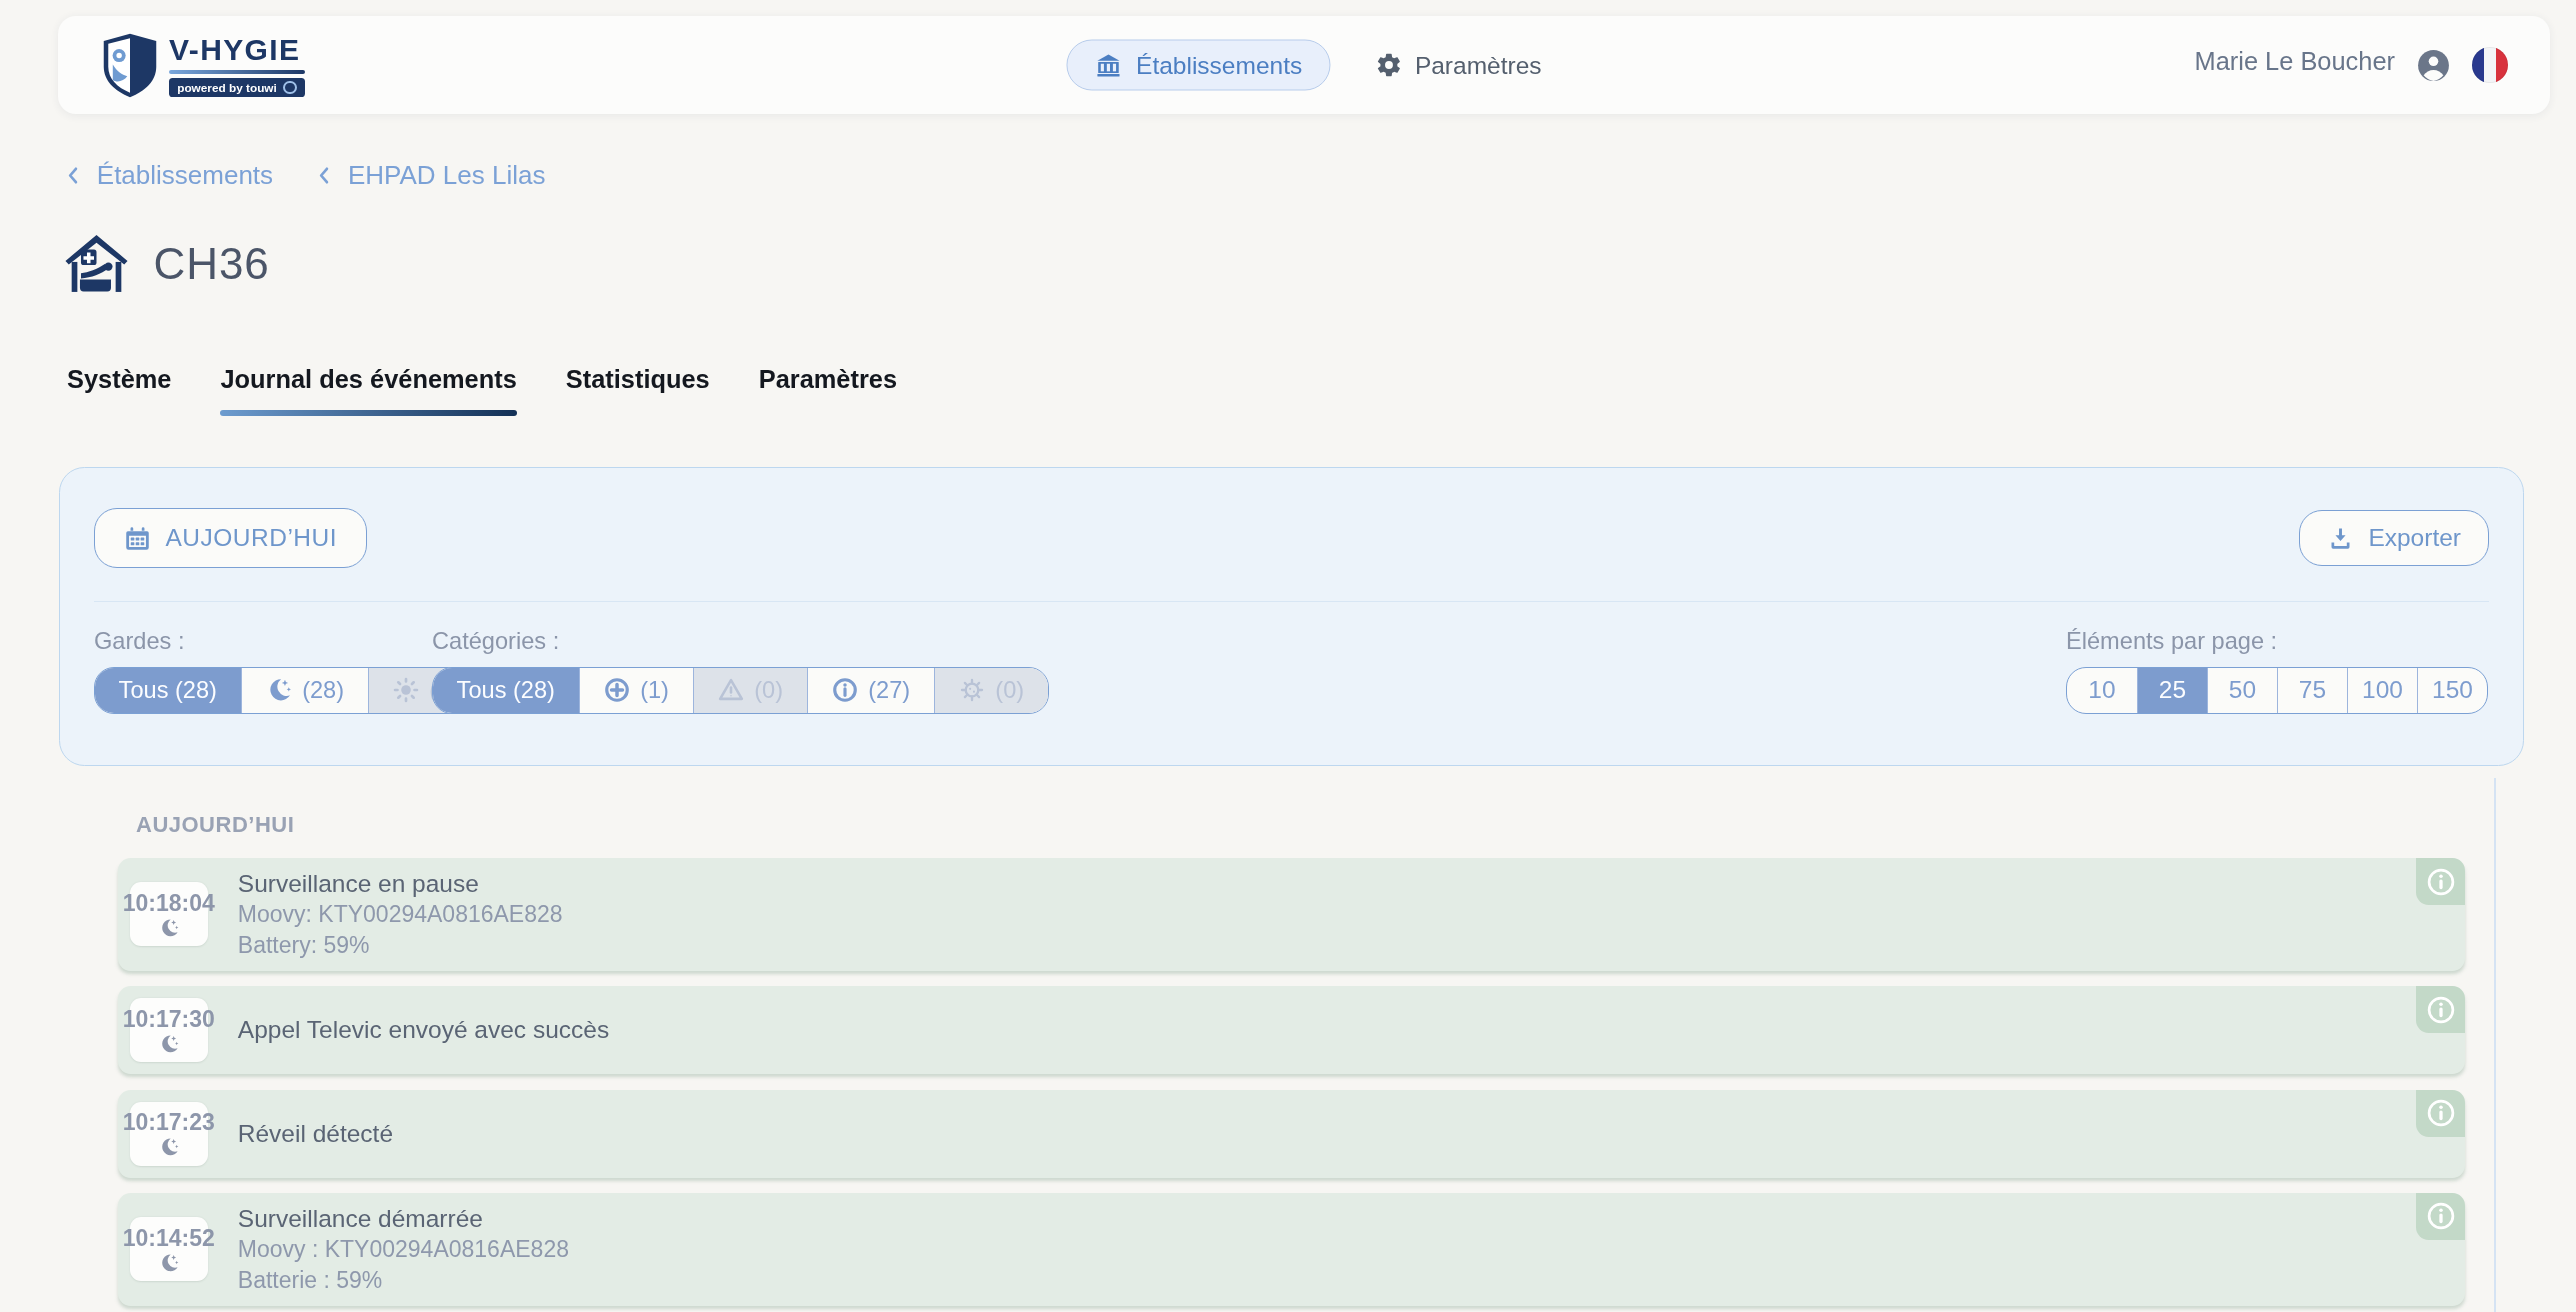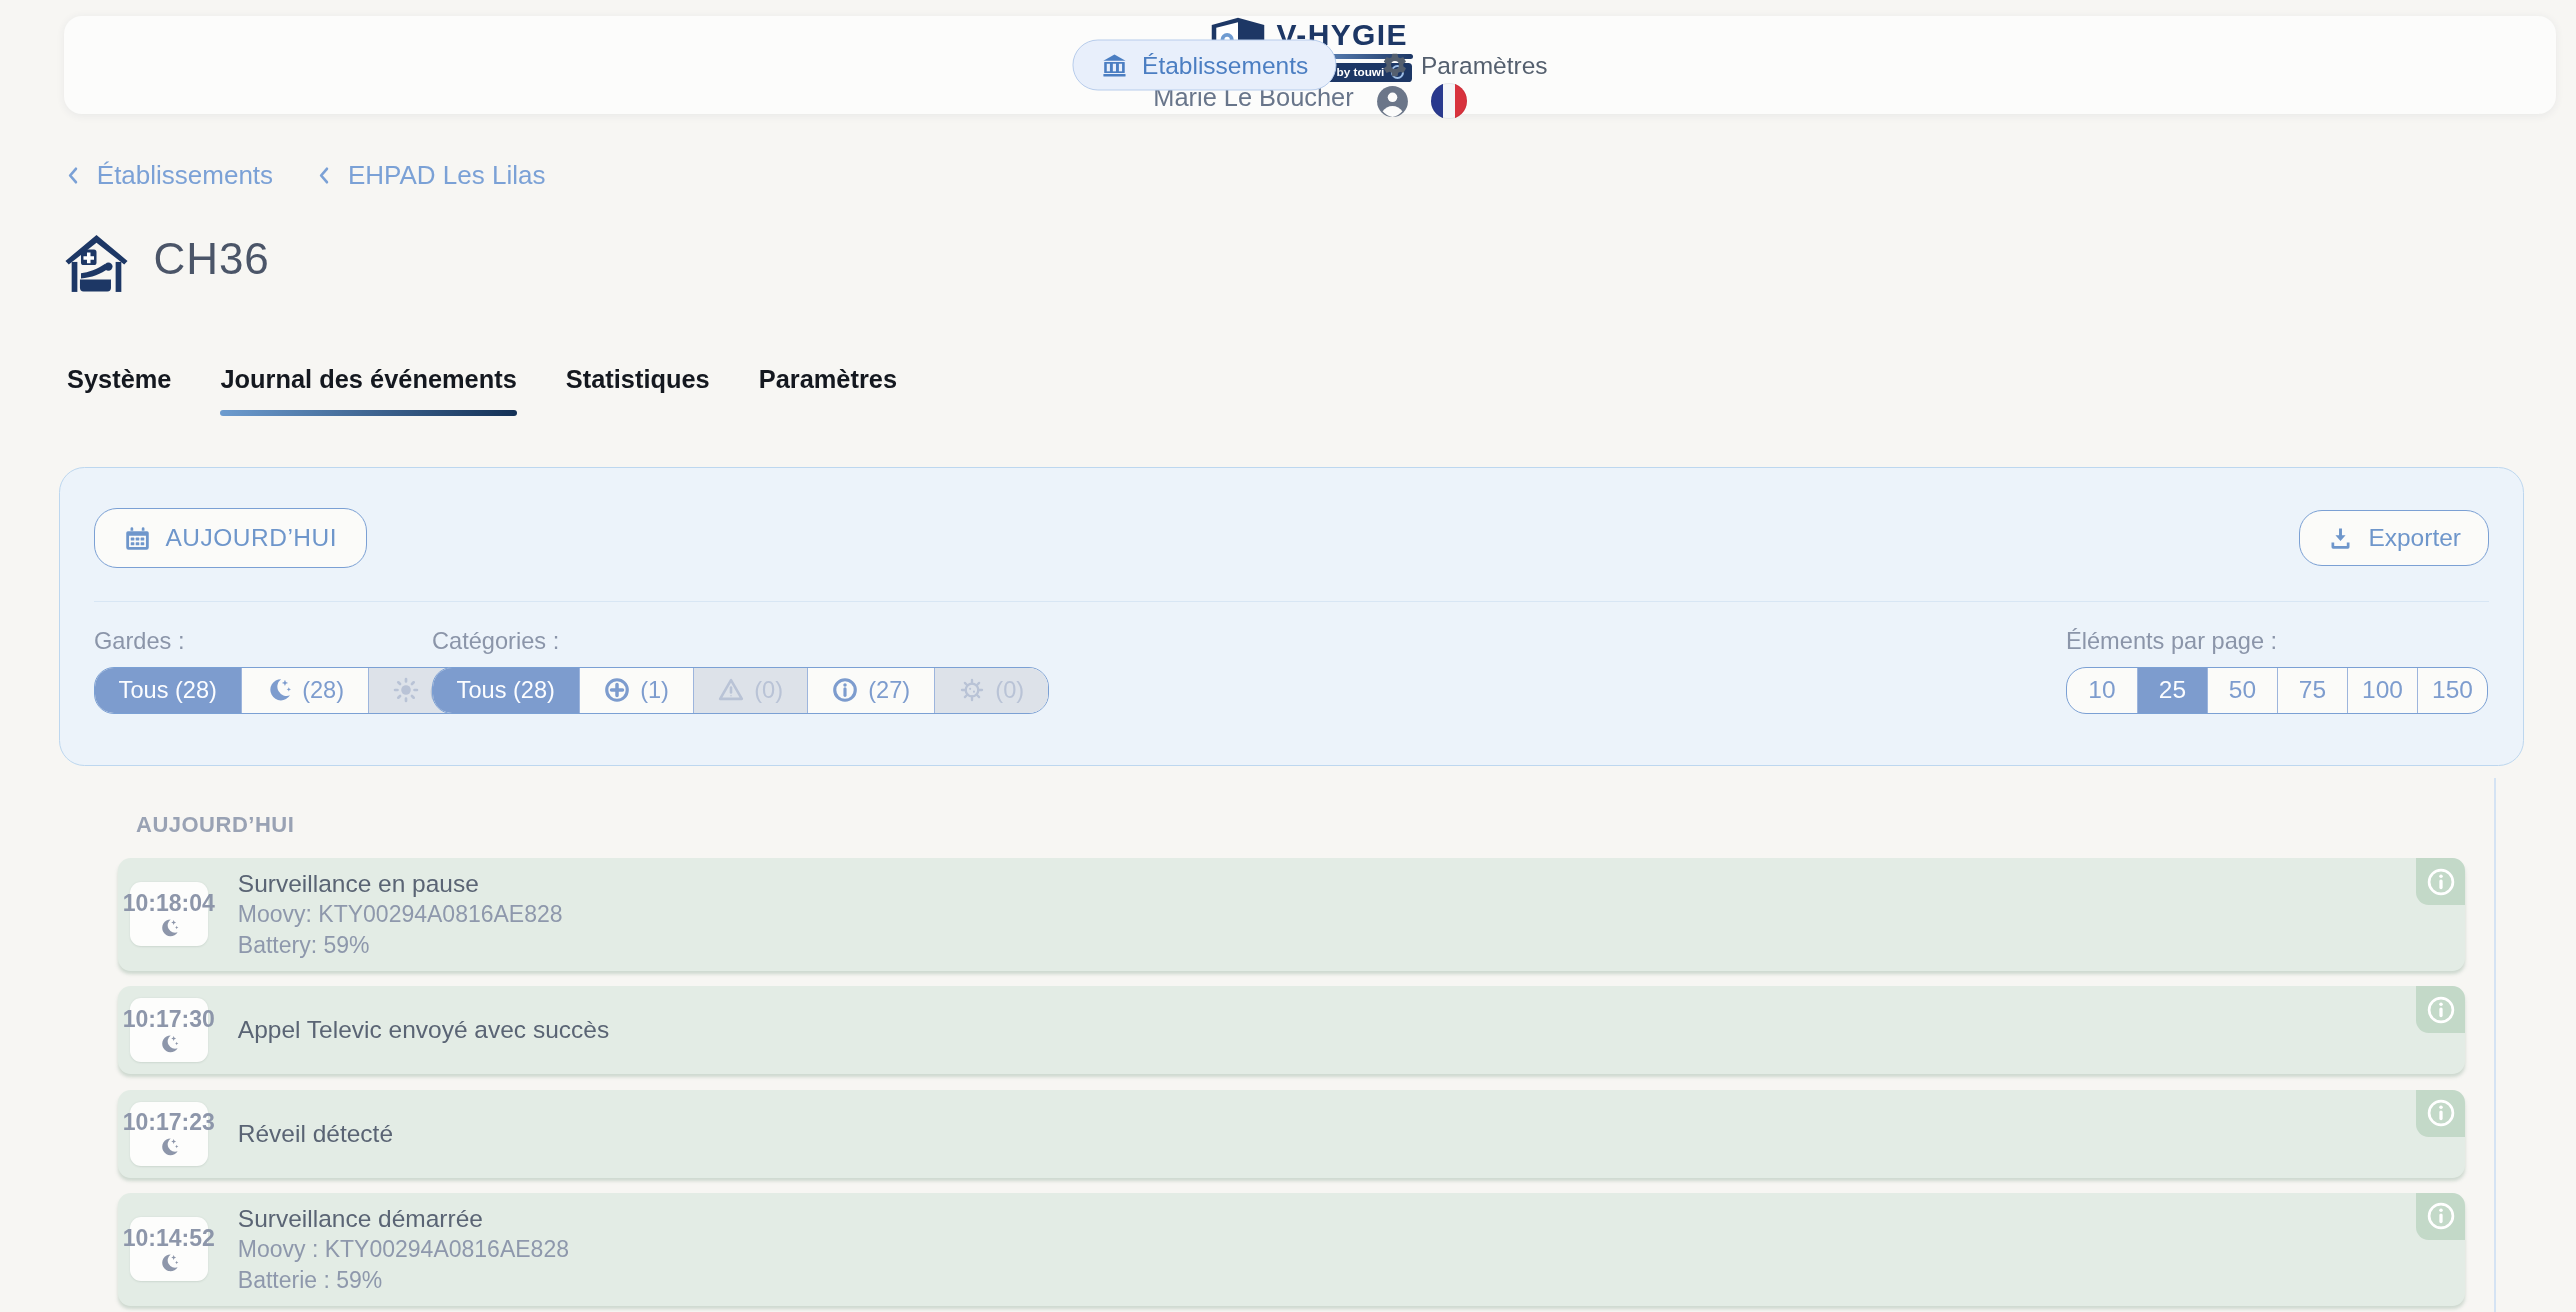--- a/index.html
+++ b/index.html
@@ -7,26 +7,25 @@
   body {
     position:relative;
     background:#f7f6f3;
     font-family:"Liberation Sans", sans-serif;
     color:#4b5568;
   }
   svg { display:block; }
 
   
   .navbar {
-    position:absolute; left:64px; top:16.3px; width:2492px; height:98px;
+    position:absolute; left:58px; top:16.3px; width:2492px; height:98px;
     background:#fcfcfb; border-radius:18px;
     box-shadow:0 1.8px 9px rgba(40,60,90,.07);
     display:flex; align-items:center; justify-content:space-between;
     padding:0 42px;
-    flex-direction:column;
   }
   .brand { display:flex; align-items:center; gap:9px; }
   .brand-col { display:flex; flex-direction:column; align-items:flex-start; }
   .brand-name { font-size:30px; font-weight:700; color:#1d3765; letter-spacing:1.4px; }
   .brand-underline { width:136px; height:4.5px; border-radius:2.7px;
     background:linear-gradient(90deg,#7aa7dc,#1d3765); margin:2.7px 0 3.6px; }
   .brand-tagline { background:#1d3765; color:#fff; font-size:11.8px; font-weight:700;
     padding:2.7px 8.2px; border-radius:3.6px; display:flex; align-items:center; gap:6.3px; }
   .tagline-dot { width:13.6px; height:13.6px; border-radius:50%;
     border:2.7px solid #9fc0e8; background:#1d3765; }
@@ -50,21 +49,21 @@
 
   
   .breadcrumb { position:absolute; left:62px; top:160px; display:flex;
     align-items:center; gap:40px; }
   .crumb { display:flex; align-items:center; gap:11.8px; color:#7ba1d6;
     font-size:26px; cursor:pointer; }
   .crumb svg { width:23px; height:23px; }
 
   
   .title-row { position:absolute; left:63px; top:234px; display:flex;
-    gap:23.6px; }
+    align-items:center; gap:23.6px; }
   .room-icon svg { width:67px; height:60px; }
   .page-title { font-size:44px; color:#4b5568; font-weight:500; letter-spacing:0.9px; }
 
   
   .tabs { position:absolute; left:67px; top:365px; display:flex; gap:49px; }
   .tab { font-size:25.4px; color:#14181f; padding-bottom:22px; position:relative;
     cursor:pointer; white-space:nowrap;font-weight:bold; }
   .tab .underline { display:none; }
   .tab.active .underline { display:block; position:absolute; left:0; right:0;
     bottom:0; height:6.3px; border-radius:3.6px;

